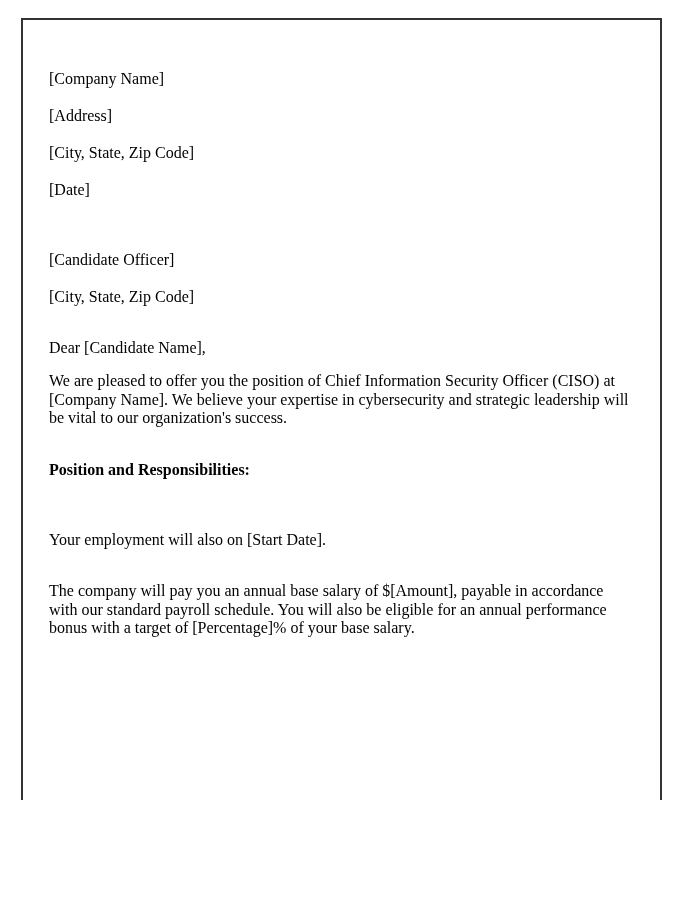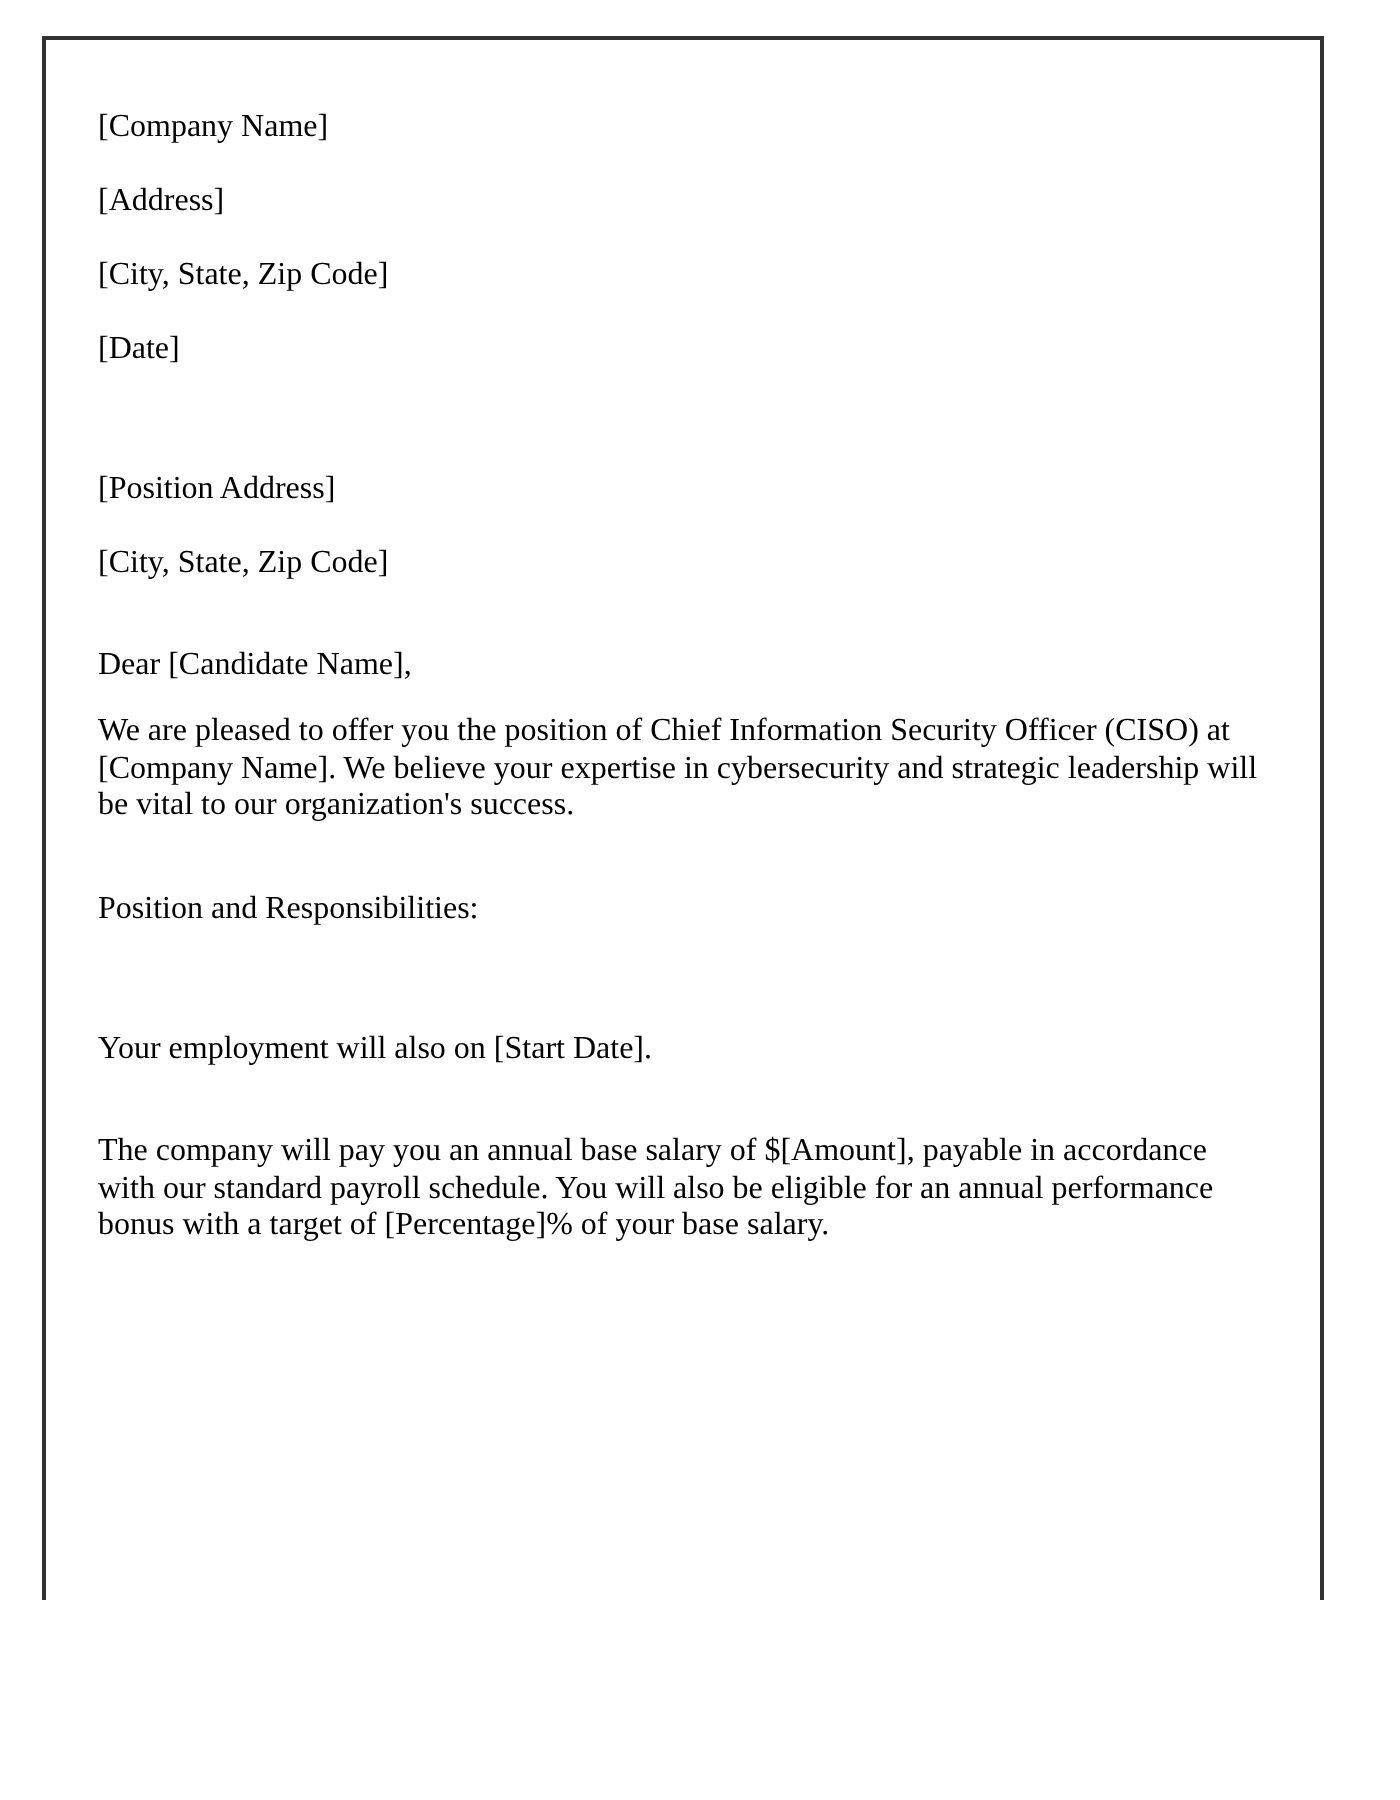--- a/index.html
+++ b/index.html
@@ -24,57 +24,57 @@
     height: 782px;
     box-sizing: border-box;
     border-top: 2px solid #333333;
     border-left: 2px solid #333333;
     border-right: 2px solid #333333;
     border-bottom: none;
     background: #ffffff;
     overflow: hidden;
   }
   .letter {
-    padding: 16px 14px 0 26px;
+    padding: 31px 14px 0 26px;
     font-family: "Liberation Serif", "DejaVu Serif", serif;
     font-size: 16px;
     line-height: 18.5px;
     color: #000000;
   }
   .letter p {
     margin: 0 0 14.5px 0;
     white-space: pre-line;
   }
   .line {
     display: block;
   }
   .section-heading {
     display: block;
-    font-weight: normal;
+    font-weight: bold;
   }
   .section-body {
     white-space: pre-line;
   }
 </style>
 </head>
 <body>
 
 <div class="canvas">
   <div class="page">
     <div class="letter">
 
       <p>
         <span class="line">[Company Name]</span>
         <span class="line">[Address]</span>
         <span class="line">[City, State, Zip Code]</span>
         <span class="line">[Date]</span>
       </p>
 
       <p>
-        <span class="line">[Position Address]</span>
+        <span class="line">[Candidate Officer]</span>
         <span class="line">[City, State, Zip Code]</span>
       </p>
 
       <p>Dear [Candidate Name],</p>
 
       <p>We are pleased to offer you the position of Chief Information Security Officer (CISO) at
 [Company Name]. We believe your expertise in cybersecurity and strategic leadership will
 be vital to our organization's success.</p>
 
       <p>

